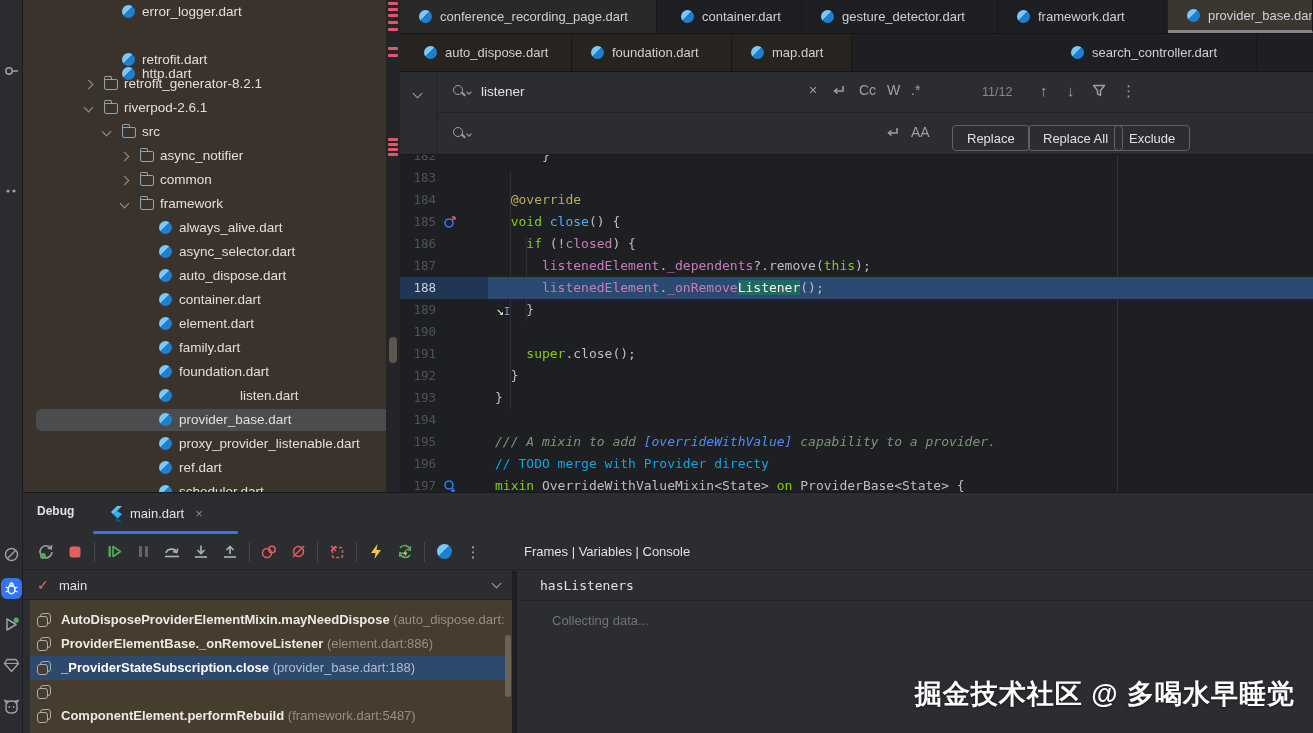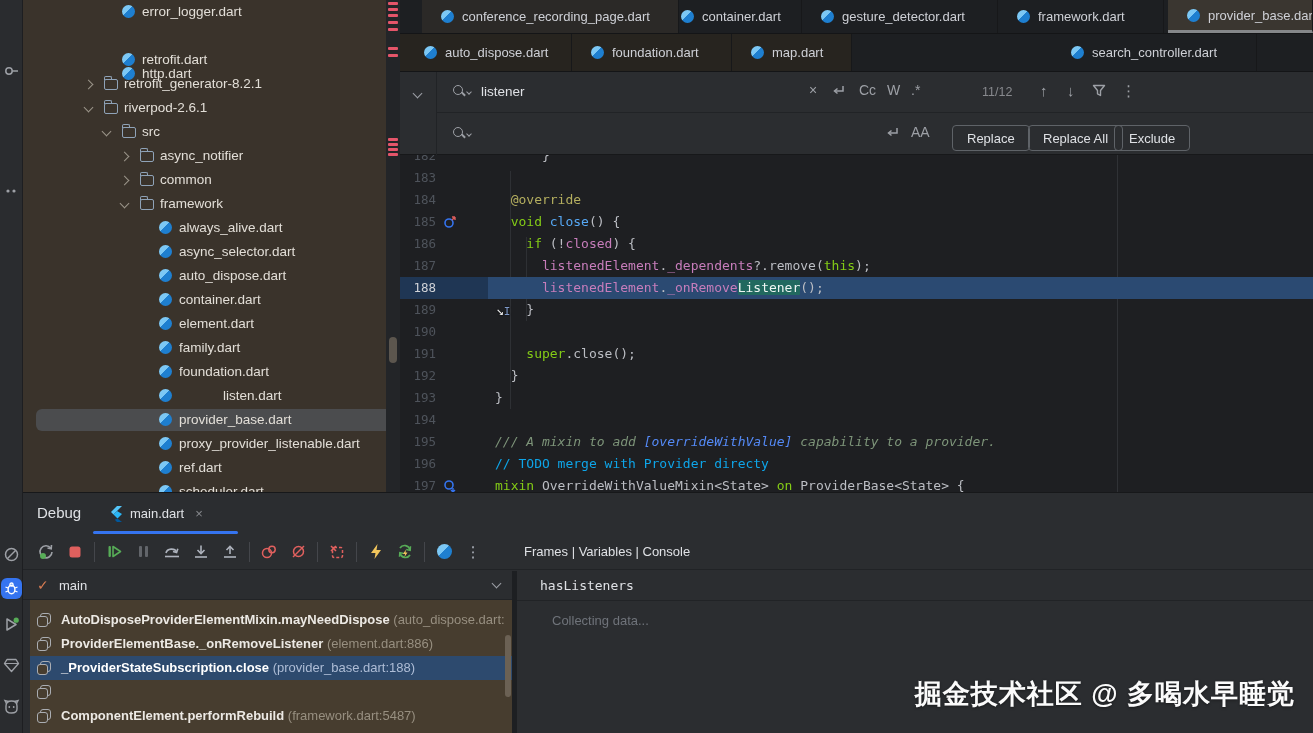--- a/index.html
+++ b/index.html
@@ -66,21 +66,21 @@
   .doc{color:#7d9479;font-style:italic}.doclink{color:#548af7;font-style:italic}.cmt{color:#0ea5e9}
   .match{background:#21695f;color:#eef6f3;border-radius:1px}
   #right-guide { position:absolute; left:717px; top:0; height:347px; width:1px; background:#303236; }
   .indent-guide { position:absolute; width:1px; background:#2e3034; }
   .gut-ic { position:absolute; left:43px; width:14px; height:14px; }
   #mouse-cursor { position:absolute; left:96px; top:158px; color:#f2f2f2; font-size:13px; text-shadow:0 0 2px #000; }
   #mouse-cursor i { color:#7f9ac9; font-style:normal; font-size:11px; }
 
   
   #debug-panel { left:23px; top:492px; width:1290px; height:241px; background:#2b2d30; border-top:1px solid #17181a; z-index:25; }
-  #debug-title { position:absolute; left:14px; top:11px; font-size:15px; font-weight:normal; color:#dfe1e5; }
+  #debug-title { position:absolute; left:14px; top:11px; font-size:12px; font-weight:bold; color:#dfe1e5; }
   #debug-tab { position:absolute; left:70px; top:0; width:145px; height:41px; display:flex; align-items:center; gap:7px; padding-left:16px; font-size:13px; color:#dfe1e5; }
   #debug-tab .x { color:#87898d; font-size:13px; margin-left:4px; }
   #debug-tab-underline { position:absolute; left:70px; top:38px; width:145px; height:3px; background:#3574f0; border-radius:2px; }
   #debug-toolbar { position:absolute; left:0; top:41px; width:100%; height:36px; display:flex; align-items:center; padding-left:13px; gap:9px; border-bottom:1px solid #212326; }
   .tb-ic { width:20px; height:20px; display:flex; align-items:center; justify-content:center; flex:0 0 auto; }
   .tb-sep { width:1px; height:20px; background:#44464b; flex:0 0 auto; }
   #frames-label { margin-left:32px; font-size:13px; color:#dfe1e5; }
   #thread-row { position:absolute; left:0; top:78px; width:489px; height:29px; border-bottom:1px solid #212326; }
   #thread-check { position:absolute; left:14px; top:6px; color:#d77b52; font-size:14px; }
   #thread-name { position:absolute; left:36px; top:7px; color:#dfe1e5; font-size:13px; }
@@ -228,21 +228,21 @@
       <div class="tree-row" style="top: 336px;">
         <div class="dart-ic" style="left: 136px;"></div>
         <div class="tree-label" style="left: 156px;">family.dart</div>
       </div>
       <div class="tree-row" style="top: 360px;">
         <div class="dart-ic" style="left: 136px;"></div>
         <div class="tree-label" style="left: 156px;">foundation.dart</div>
       </div>
       <div class="tree-row" style="top: 384px;">
         <div class="dart-ic" style="left: 136px;"></div>
-        <div class="tree-label" style="left: 156px; padding-left: 44px;">listen.dart</div>
+        <div class="tree-label" style="left: 173px; padding-left: 44px;">listen.dart</div>
       </div>
       <div class="tree-row" style="top: 408px;">
         <div class="tree-sel"></div>
         <div class="dart-ic" style="left: 136px;"></div>
         <div class="tree-label" style="left: 156px;">provider_base.dart</div>
       </div>
       <div class="tree-row" style="top: 432px;">
         <div class="dart-ic" style="left: 136px;"></div>
         <div class="tree-label" style="left: 156px;">proxy_provider_listenable.dart</div>
       </div>
@@ -266,21 +266,21 @@
       <div class="red-dash" style="top: 54px;"></div>
       <div class="red-dash" style="top: 138px;"></div>
       <div class="red-dash" style="top: 143px;"></div>
       <div class="red-dash" style="top: 148px;"></div>
       <div class="red-dash" style="top: 153px;"></div>
     </div>
 
   <div id="tabs-region" class="abs">
     <div class="warm-seg"></div>
     <div class="tab-row1 abs" id="tabrow1" style="left:0;width:913px">
-        <div class="tab sel1" style="left: 22px; width: 257px; top: 0px; position: absolute; height: 100%;">
+        <div class="tab sel1" style="left: 0; width: 257px; top: 0px; position: absolute; height: 100%;">
           <span class="dart-tab-ic"></span>
           <span>conference_recording_page.dart</span>
         </div>
         <div class="tab" style="left: 262px; width: 140px; top: 0px; position: absolute; height: 100%;">
           <span class="dart-tab-ic"></span>
           <span>container.dart</span>
         </div>
         <div class="tab" style="left: 402px; width: 196px; top: 0px; position: absolute; height: 100%;">
           <span class="dart-tab-ic"></span>
           <span>gesture_detector.dart</span>

